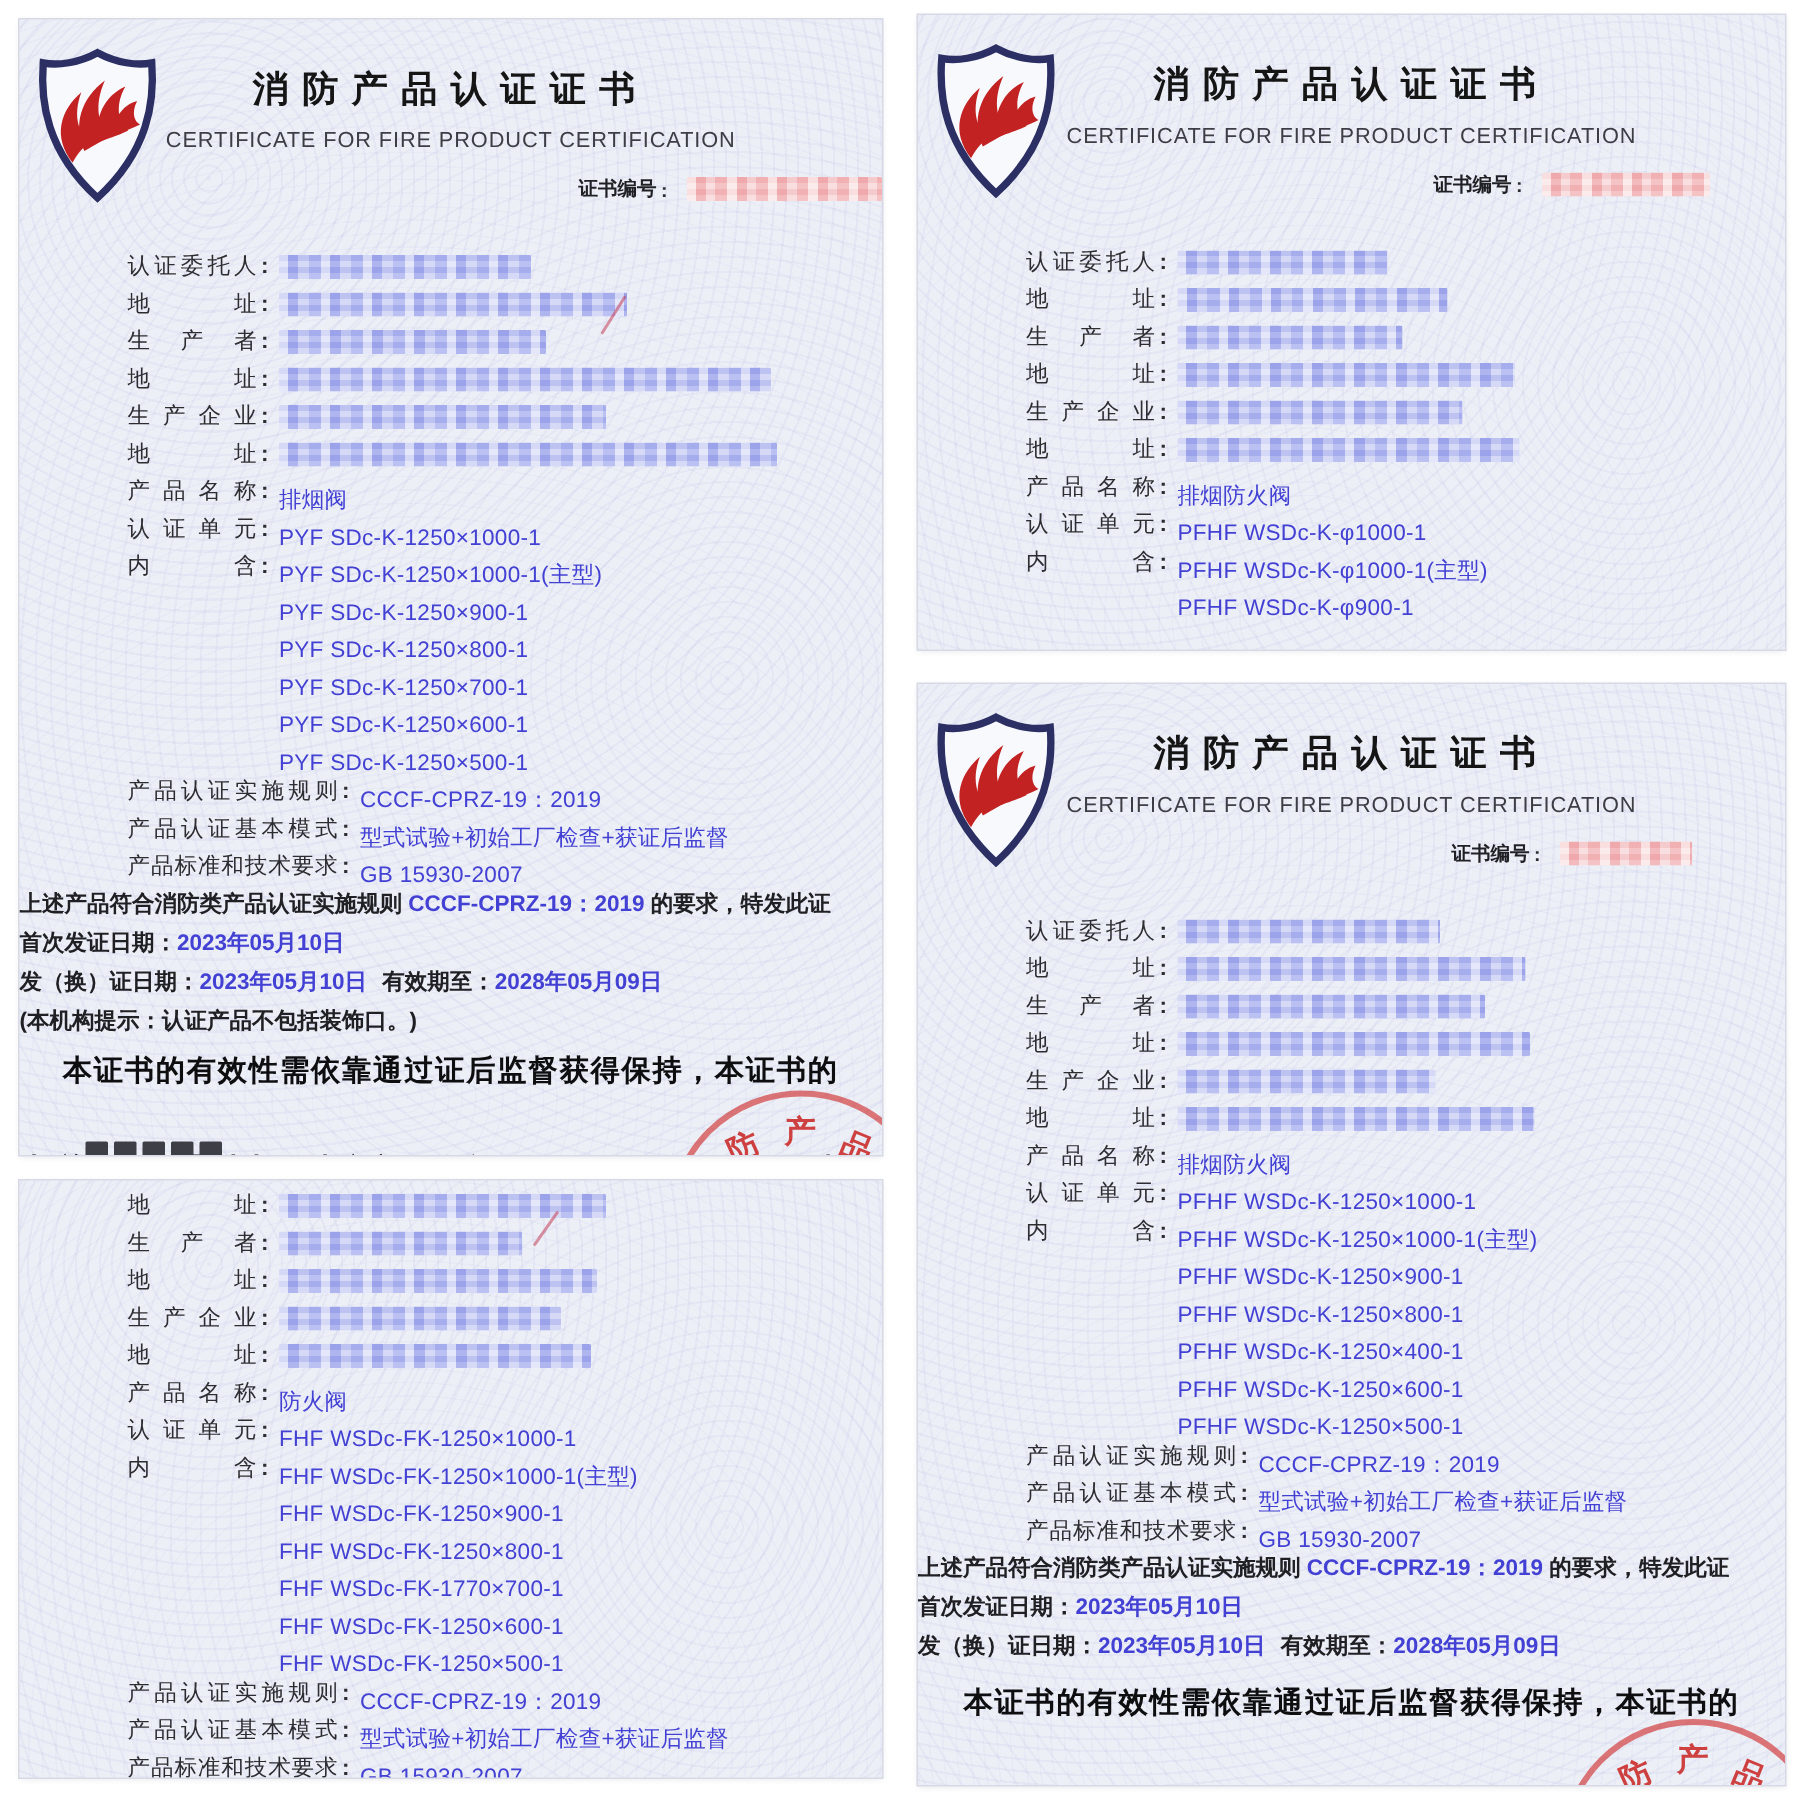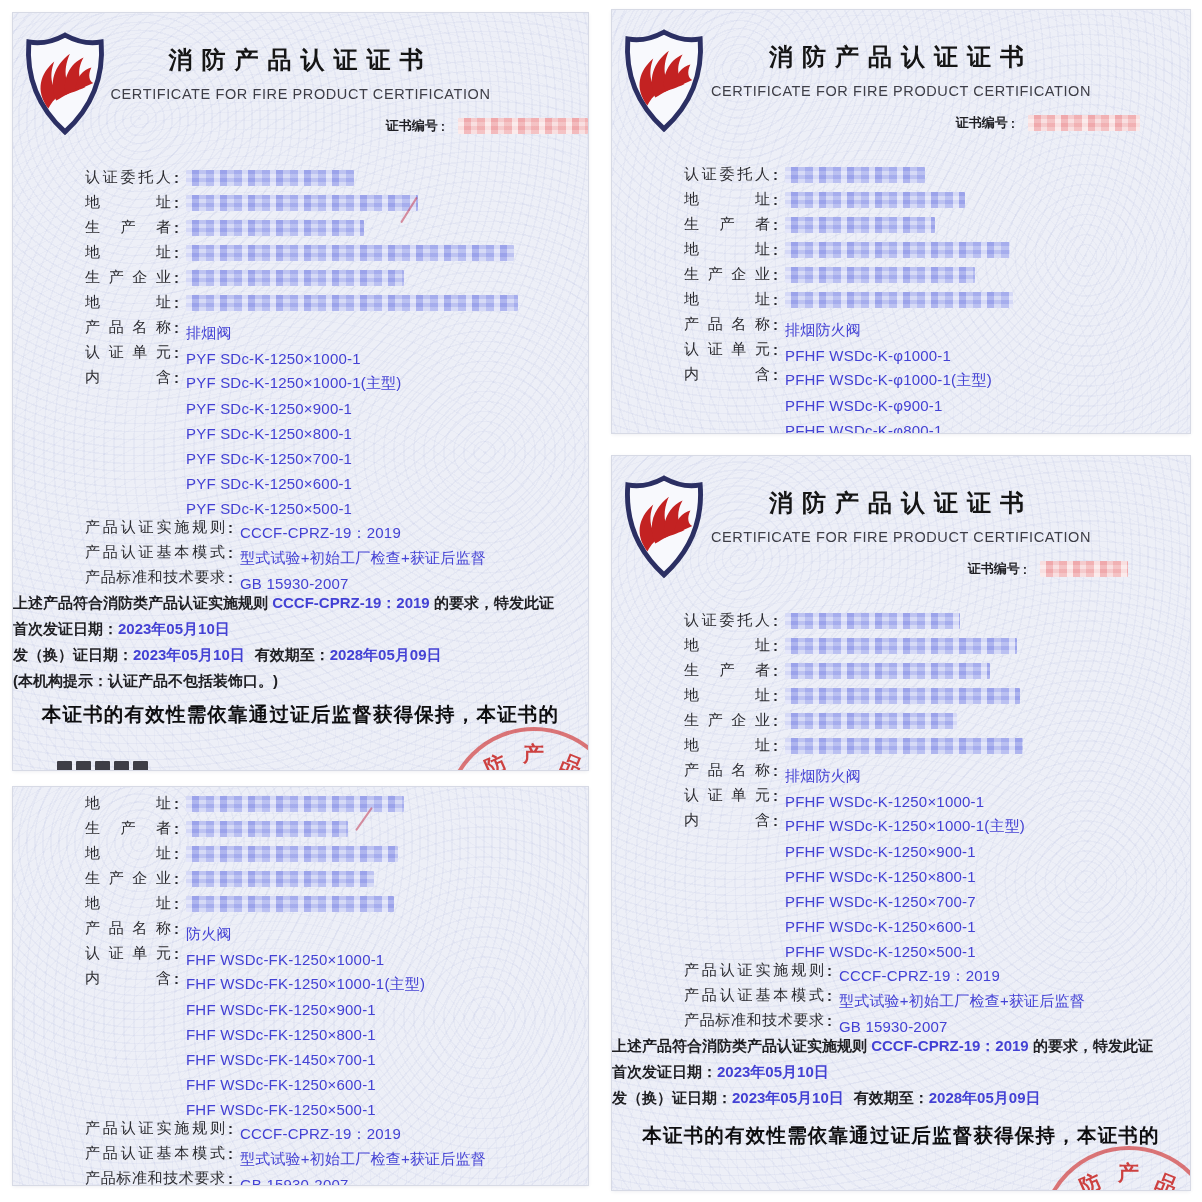--- a/index.html
+++ b/index.html
@@ -11,21 +11,21 @@
   .cert{
     position:absolute;overflow:hidden;
     background-color:#edeff7;
     background-image:
       repeating-radial-gradient(circle at 22% 14%, rgba(125,138,200,.075) 0 1.5px, rgba(255,255,255,0) 1.5px 8px),
       repeating-radial-gradient(circle at 82% 58%, rgba(125,138,200,.065) 0 1.5px, rgba(255,255,255,0) 1.5px 10px),
       repeating-radial-gradient(circle at 45% 95%, rgba(125,138,200,.05) 0 1px, rgba(255,255,255,0) 1px 9px);
     box-shadow:0 0 0 1px #d7dae5, 0 1px 4px rgba(40,50,90,.12);
   }
   .logo{position:absolute;left:8px;top:16px;width:88px;height:110px;}
-  .t{ text-align:center;font-size:24px;font-weight:700;color:#151515;letter-spacing:9px;padding-top:10px;height:30px;line-height:30px;margin-top:22px;}
+  .t{ text-align:center;font-size:24px;font-weight:700;color:#151515;letter-spacing:9px;padding-top:32px;height:30px;line-height:30px;}
   .st{text-align:center;font-size:14.5px;color:#3d3d46;letter-spacing:.6px;margin-top:10px;height:18px;line-height:18px;}
   .cn{display:flex;justify-content:flex-end;align-items:center;margin-top:14px;height:18px;font-size:13px;font-weight:700;color:#1f1f24;}
   .f{margin-top:30px;padding-left:72px;}
   .f2{margin-top:0;padding-top:4px;padding-left:72px;}
   .r{display:flex;align-items:center;height:25px;font-size:15px;}
   .l{display:inline-block;width:86px;text-align:justify;text-align-last:justify;font-weight:400;color:#2c2c31;flex:0 0 86px;}
   .lg{width:140px;flex:0 0 140px;}
   .co{font-weight:700;color:#2c2c31;margin:0 7px 0 3px;}
   .v{color:#4341d4;font-weight:400;letter-spacing:.2px;white-space:nowrap;margin-top:12px;}
   .ind{display:inline-block;width:101px;flex:0 0 101px;}
@@ -220,21 +220,21 @@
     <div class="r">
         <span class="ind"></span>
         <span class="v">FHF WSDc-FK-1250×900-1</span>
       </div>
     <div class="r">
         <span class="ind"></span>
         <span class="v">FHF WSDc-FK-1250×800-1</span>
       </div>
     <div class="r">
         <span class="ind"></span>
-        <span class="v">FHF WSDc-FK-1450×700-1</span>
+        <span class="v">FHF WSDc-FK-1770×700-1</span>
       </div>
     <div class="r">
         <span class="ind"></span>
         <span class="v">FHF WSDc-FK-1250×600-1</span>
       </div>
     <div class="r">
         <span class="ind"></span>
         <span class="v">FHF WSDc-FK-1250×500-1</span>
       </div>
     <div class="r">
@@ -318,24 +318,20 @@
         <span class="l">内含</span>
         <span class="co">:</span>
         <span class="v">PFHF WSDc-K-φ1000-1(主型)</span>
       </div>
     <div class="r">
         <span class="ind"></span>
         <span class="v">PFHF WSDc-K-φ900-1</span>
       </div>
     <div class="r">
         <span class="ind"></span>
-        <span class="v">PFHF WSDc-K-φ800-1</span>
-      </div>
-    <div class="r">
-        <span class="ind"></span>
       </div>
   </div>
 </div>
 
 <div class="cert" style="left:612px;top:456px;width:578px;height:734px;">
   <svg class="logo" viewBox="0 0 90 110">
     <path d="M45 5 C58 12 72 14 82 12 C84 38 80 72 45 104 C10 72 6 38 8 12 C18 14 32 12 45 5 Z" fill="#f8f9fd" stroke="#2b2f63" stroke-width="5"></path>
     <g fill="#c32222">
       <path d="M28 80 C14 62 20 44 34 32 C28 48 32 60 40 66 C34 70 30 76 28 80 Z"></path>
       <path d="M36 72 C28 54 34 36 50 24 C42 42 46 56 54 62 C46 66 40 70 36 72 Z"></path>
@@ -399,21 +395,21 @@
     <div class="r">
         <span class="ind"></span>
         <span class="v">PFHF WSDc-K-1250×900-1</span>
       </div>
     <div class="r">
         <span class="ind"></span>
         <span class="v">PFHF WSDc-K-1250×800-1</span>
       </div>
     <div class="r">
         <span class="ind"></span>
-        <span class="v">PFHF WSDc-K-1250×700-7</span>
+        <span class="v">PFHF WSDc-K-1250×400-1</span>
       </div>
     <div class="r">
         <span class="ind"></span>
         <span class="v">PFHF WSDc-K-1250×600-1</span>
       </div>
     <div class="r">
         <span class="ind"></span>
         <span class="v">PFHF WSDc-K-1250×500-1</span>
       </div>
     <div class="r">

